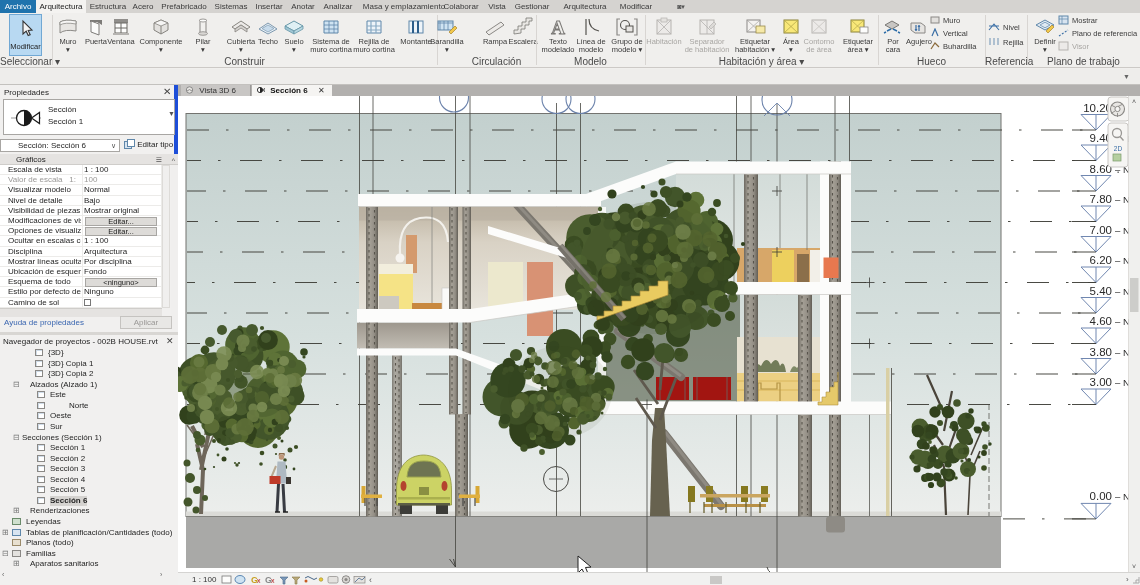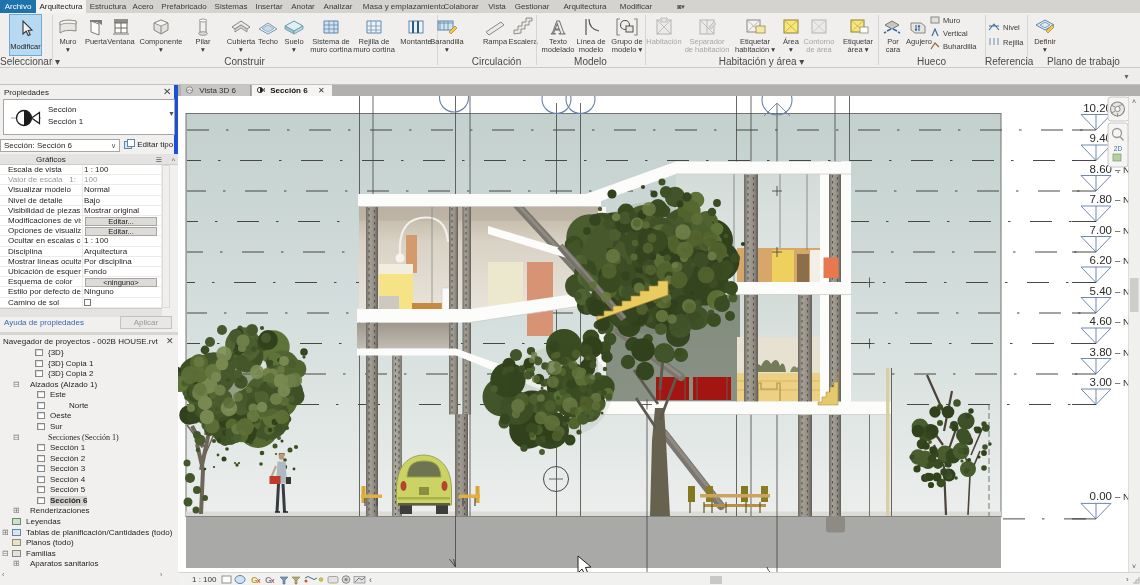--- a/index.html
+++ b/index.html
@@ -201,20 +201,32 @@
         <div style="height:15px;"><svg width="13" height="11" style="vertical-align:-2px;">
             <path d="M2 2 v7 M6 2 v7 M10 2 v7" stroke="#7a9ab8" fill="none" stroke-width="1.1"></path>
           </svg> Rejilla</div>
       </div>
     <div class="rsep" style="left:1027px;"></div>
     <div class="btn" style="left:1030px;top:4px;width:30px;"><svg class="ic" width="24" height="20">
           <path d="M3 8 L12 3 L21 8 L12 13 Z" fill="#dfe9f2" stroke="#5f87aa"></path>
           <path d="M7 8 L12 5.2 L17 8 L12 10.8 Z" fill="none" stroke="#5f87aa" stroke-width="0.7"></path>
           <path d="M13 14 L19 8 L21 10 L15 16 Z" fill="#f2c84b" stroke="#a8842a" stroke-width="0.7"></path>
         </svg>Definir<br>▾</div>
+    <div class="btn" style="left:1058px;top:2px;width:80px;text-align:left;">
+        <div style="height:13px;"><svg width="12" height="10" style="vertical-align:-2px;">
+            <rect x="1" y="1" width="9" height="8" fill="#d8e4f0" stroke="#5f87aa"></rect>
+            <path d="M1 4 h9 M4 1 v8" stroke="#5f87aa" stroke-width="0.7"></path>
+          </svg> Mostrar</div>
+        <div style="height:13px;"><svg width="12" height="10" style="vertical-align:-2px;">
+            <path d="M1 8 L10 2" stroke="#3a6ea5" stroke-dasharray="2 1.5" stroke-width="1.1"></path>
+          </svg> Plano de referencia</div>
+        <div class="gr" style="height:13px;"><svg width="12" height="10" style="vertical-align:-2px;">
+            <rect x="1" y="1" width="9" height="8" fill="#eceae8" stroke="#b5b3b0"></rect>
+          </svg> Visor</div>
+      </div>
     <div class="plabel" style="left:52px;width:385px;">Construir</div>
     <div class="plabel" style="left:437px;width:99px;padding-left:20px;">Circulación</div>
     <div class="plabel" style="left:536px;width:109px;">Modelo</div>
     <div class="plabel" style="left:645px;width:233px;">Habitación y área ▾</div>
     <div class="plabel" style="left:878px;width:107px;">Hueco</div>
     <div class="plabel" style="left:985px;width:42px;">Referencia</div>
     <div class="plabel" style="left:1027px;width:113px;">Plano de trabajo</div>
   </div>
   <div id="optbar">
       <span class="abs" style="left:1123px;top:4px;font-size:7px;color:#666;">▼</span>
@@ -227,29 +239,29 @@
           <line x1="1" y1="15" x2="31" y2="15" stroke="#999" stroke-width="1"></line>
           <circle cx="14" cy="15" r="7.5" fill="#fff" stroke="#1a1a1a" stroke-width="1.3"></circle>
           <path d="M14 7.5 a7.5 7.5 0 0 1 0 15 Z" fill="#1a1a1a"></path>
           <path d="M21.5 15 l8 -5.5 v11 Z" fill="#fff" stroke="#1a1a1a" stroke-width="1.2"></path>
         </svg>
       <div class="abs" style="left:44px;top:5px;">Sección</div>
       <div class="abs" style="left:44px;top:17px;">Sección 1</div>
       <div class="abs" style="left:164px;top:10px;color:#555;font-size:7px;">▼</div>
     </div>
     <div class="abs" style="left:0;top:54px;width:120px;height:13px;background:#fff;border:1px solid #a8a6a3;line-height:12px;">
-      <span style="padding-left:3px;">Sección: Sección 6</span><span class="abs" style="right:3px;color:#555;font-size:7px;">∨</span>
+      <span style="padding-left:17px;">Sección: Sección 6</span><span class="abs" style="right:3px;color:#555;font-size:7px;">∨</span>
     </div>
     <div class="abs" style="left:124px;top:54px;width:54px;height:13px;line-height:12px;">
       <svg width="11" height="10" style="vertical-align:-2px;">
           <rect x="0.5" y="2.5" width="7" height="7" fill="#d8e4f0" stroke="#5f87aa"></rect>
           <rect x="3.5" y="0.5" width="7" height="7" fill="#fff" stroke="#5f87aa"></rect>
         </svg> Editar tipo
     </div>
-    <div class="abs" style="left:0;top:69px;width:178px;height:11px;background:#e5e3e1;border-bottom:1px solid #cfcdca;line-height:11px;"><span style="padding-left:9px;margin-left:27px;">Gráficos</span><span class="abs" style="right:16px;top:0;font-size:7px;color:#555;">☰</span><span class="abs" style="right:3px;top:1px;font-size:7px;color:#555;">^</span></div>
+    <div class="abs" style="left:0;top:69px;width:178px;height:11px;background:#e5e3e1;border-bottom:1px solid #cfcdca;line-height:11px;"><span style="padding-left:16px;">Gráficos</span><span class="abs" style="right:16px;top:0;font-size:7px;color:#555;">☰</span><span class="abs" style="right:3px;top:1px;font-size:7px;color:#555;">^</span></div>
     <div id="pgrid" class="abs" style="left:0;top:80px;width:162px;height:143px;background:#fff;">
       <div class="prow">
           <span class="pl">Escala de vista</span>
           <span class="pv">1 : 100</span>
         </div>
       <div class="prow">
           <span class="pl" style="color:#9a9896;">Valor de escala&nbsp;&nbsp;&nbsp;1:</span>
           <span class="pv" style="color:#9a9896;">100</span>
         </div>
       <div class="prow">
@@ -282,21 +294,21 @@
         </div>
       <div class="prow">
           <span class="pl">Mostrar líneas ocultas</span>
           <span class="pv">Por disciplina</span>
         </div>
       <div class="prow">
           <span class="pl">Ubicación de esquem...</span>
           <span class="pv">Fondo</span>
         </div>
       <div class="prow">
-          <span class="pl">Esquema de color</span>
+          <span class="pl">Esquema de todo</span>
           <span class="pbtn">&lt;ninguno&gt;</span>
         </div>
       <div class="prow">
           <span class="pl">Estilo por defecto de ...</span>
           <span class="pv">Ninguno</span>
         </div>
       <div class="prow">
           <span class="pl">Camino de sol</span>
           <span class="pv"><span style="display:inline-block;width:7px;height:7px;border:1px solid #777;vertical-align:-1px;"></span></span>
         </div>
@@ -342,21 +354,21 @@
         <div class="trow">
             <span class="ti" style="left:37px;"></span>
             <span class="tt" style="left:50px;">Oeste</span>
           </div>
         <div class="trow">
             <span class="ti" style="left:37px;"></span>
             <span class="tt" style="left:50px;">Sur</span>
           </div>
         <div class="trow">
             <span class="tx" style="left:13px;">⊟</span>
-            <span class="tt" style="left:48px;font-family:Liberation Serif, serif;">Secciones (Sección 1)</span>
+            <span class="tt" style="left:22px;">Secciones (Sección 1)</span>
           </div>
         <div class="trow">
             <span class="ti" style="left:37px;"></span>
             <span class="tt" style="left:50px;">Sección 1</span>
           </div>
         <div class="trow">
             <span class="ti" style="left:37px;"></span>
             <span class="tt" style="left:50px;">Sección 2</span>
           </div>
         <div class="trow">

